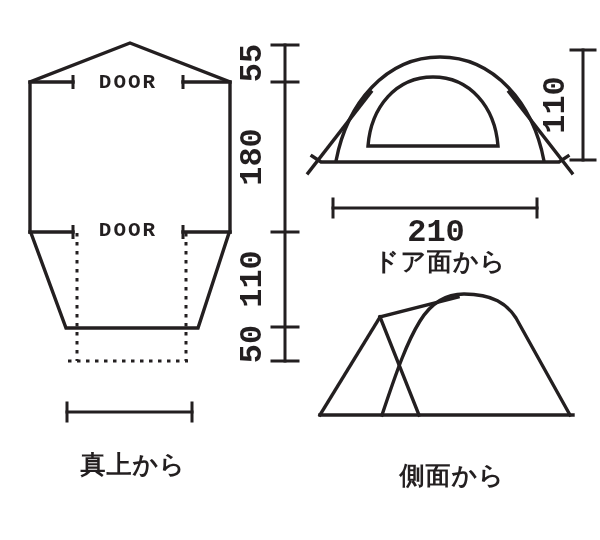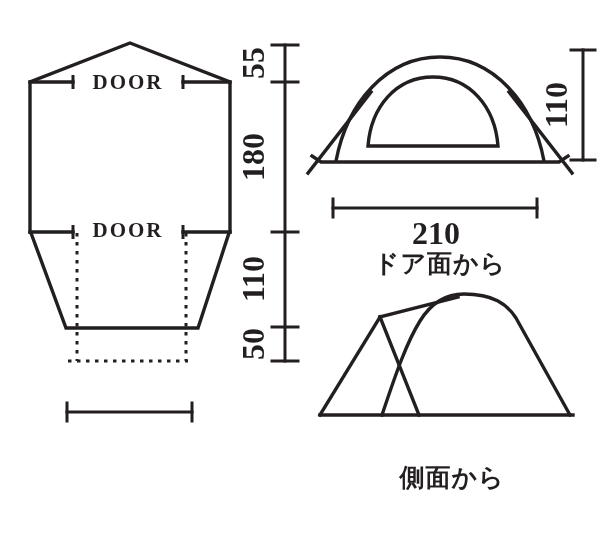--- a/index.html
+++ b/index.html
@@ -5,21 +5,21 @@
   html, body {
     margin: 0;
     padding: 0;
     background: #ffffff;
   }
   .canvas {
     position: relative;
     width: 600px;
     height: 540px;
     background: var(--bg, #ffffff);
-    font-family: Liberation Serif, serif;
+    font-family: Liberation Mono, monospace;
     color: var(--ink, #231f20);
     overflow: hidden;
   }
   svg.linework {
     position: absolute;
     left: 0;
     top: 0;
   }
   svg.linework path {
     fill: none;
@@ -103,20 +103,21 @@
     </g>
   </svg>
 
   <div class="lbl door" style="left:128px; top:82px;">DOOR</div>
   <div class="lbl door" style="left:128px; top:230px;">DOOR</div>
 
   <div class="lbl num rot" style="left:253px; top:63px;">55</div>
   <div class="lbl num rot" style="left:253px; top:157px;">180</div>
   <div class="lbl num rot" style="left:253px; top:279px;">110</div>
   <div class="lbl num rot" style="left:253px; top:344px;">50</div>
+  <div class="lbl jp" style="left:133px; top:437px;">真上から</div>
 
   <div class="lbl num" style="left:436px; top:186px;margin-top:47px;">210</div>
   <div class="lbl num rot" style="left:556px; top:105px;">110</div>
   <div class="lbl jp" style="left:440px; top:234px;">ドア面から</div>
 
   <div class="lbl jp" style="left:452px; top:448px;text-align:center;">側面から</div>
 
 </div>
 
 </body></html>

